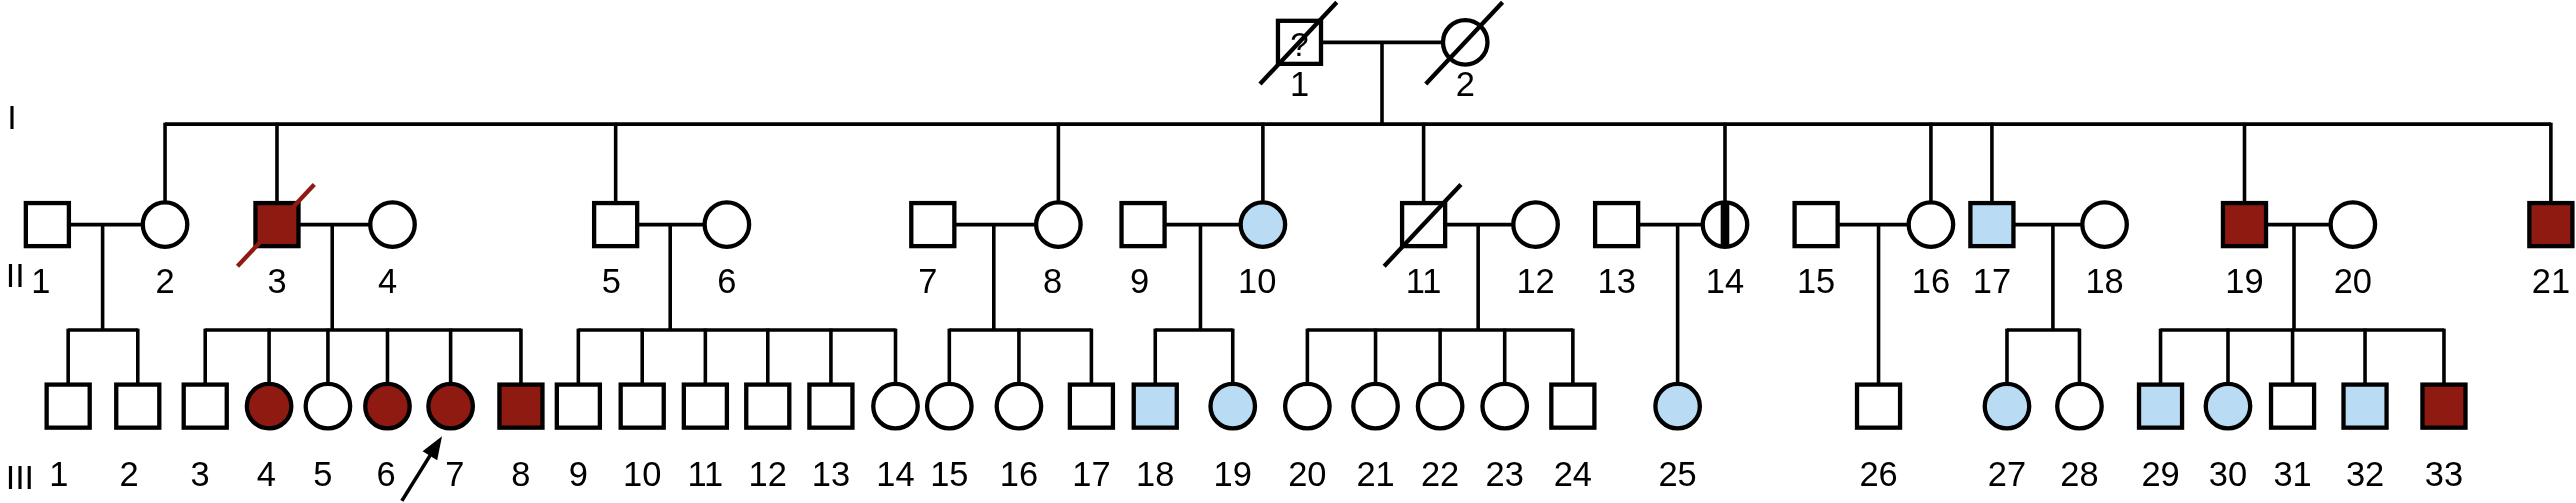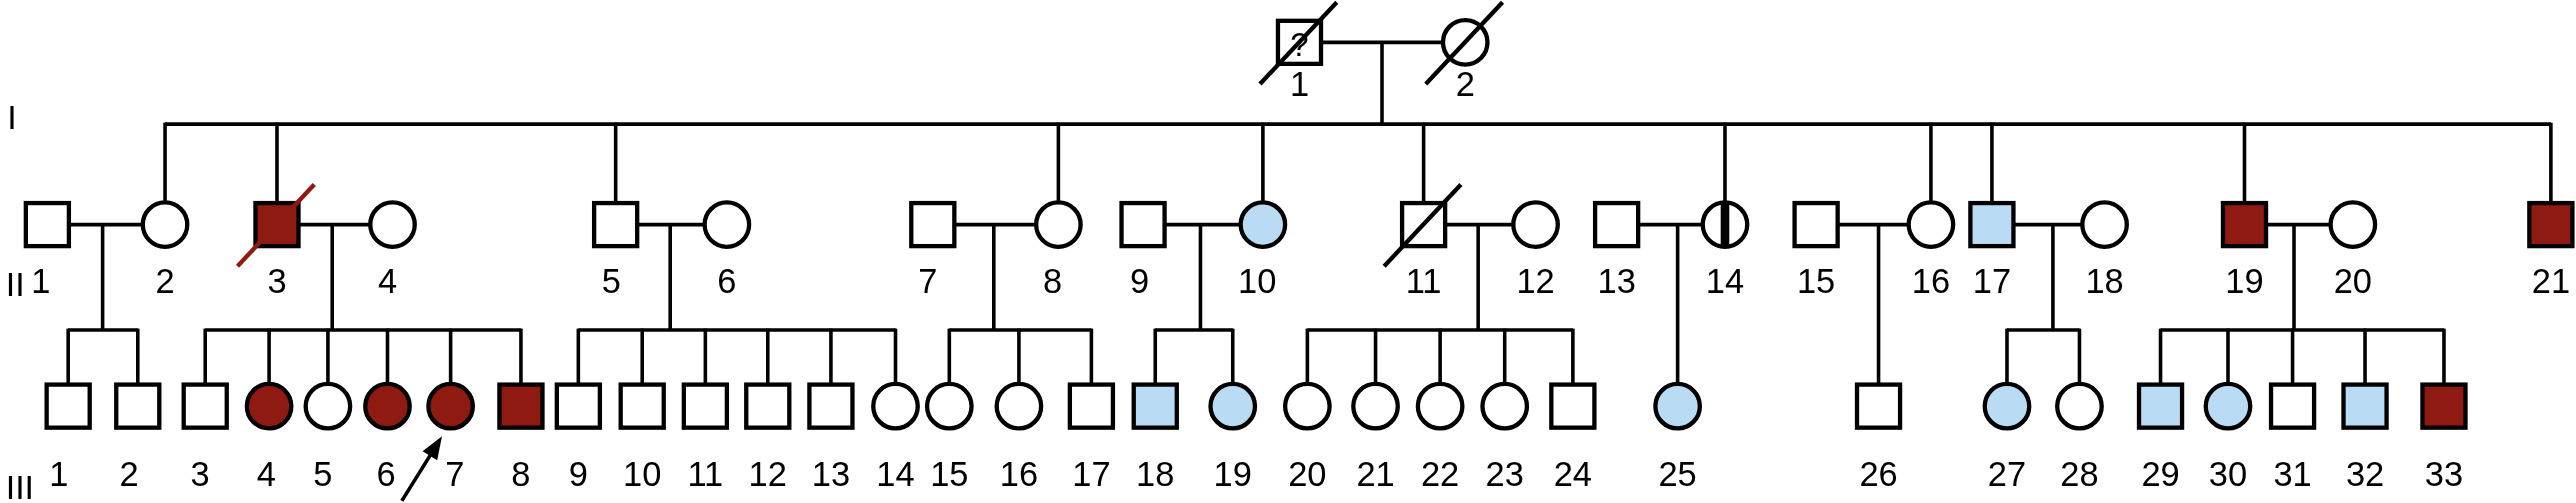--- a/index.html
+++ b/index.html
@@ -13,22 +13,22 @@
   }
   .stage svg { position: absolute; left: 0; top: 0; }
   .gen-label {
     position: absolute;
     font-size: 34px;
     color: #000;
     font-family: "Liberation Sans", sans-serif;
     line-height: 1;
   }
   #gen-label-1 { left: 7.2px; top: 100px; }
-  #gen-label-2 { left: 5.7px;  top: 267px; }
-  #gen-label-3 { left: 5.7px;  top: 470px; }
+  #gen-label-2 { left: 5.7px;  top: 258px; }
+  #gen-label-3 { left: 5.7px;  top: 460px; }
 </style>
 </head>
 <body>
 
 <div class="stage">
   <span class="gen-label" id="gen-label-1">I</span>
   <span class="gen-label" id="gen-label-2">II</span>
   <span class="gen-label" id="gen-label-3">III</span>
   <svg id="pedigree-svg" width="2576" height="503" viewBox="0 0 3590 701">
       <g>

